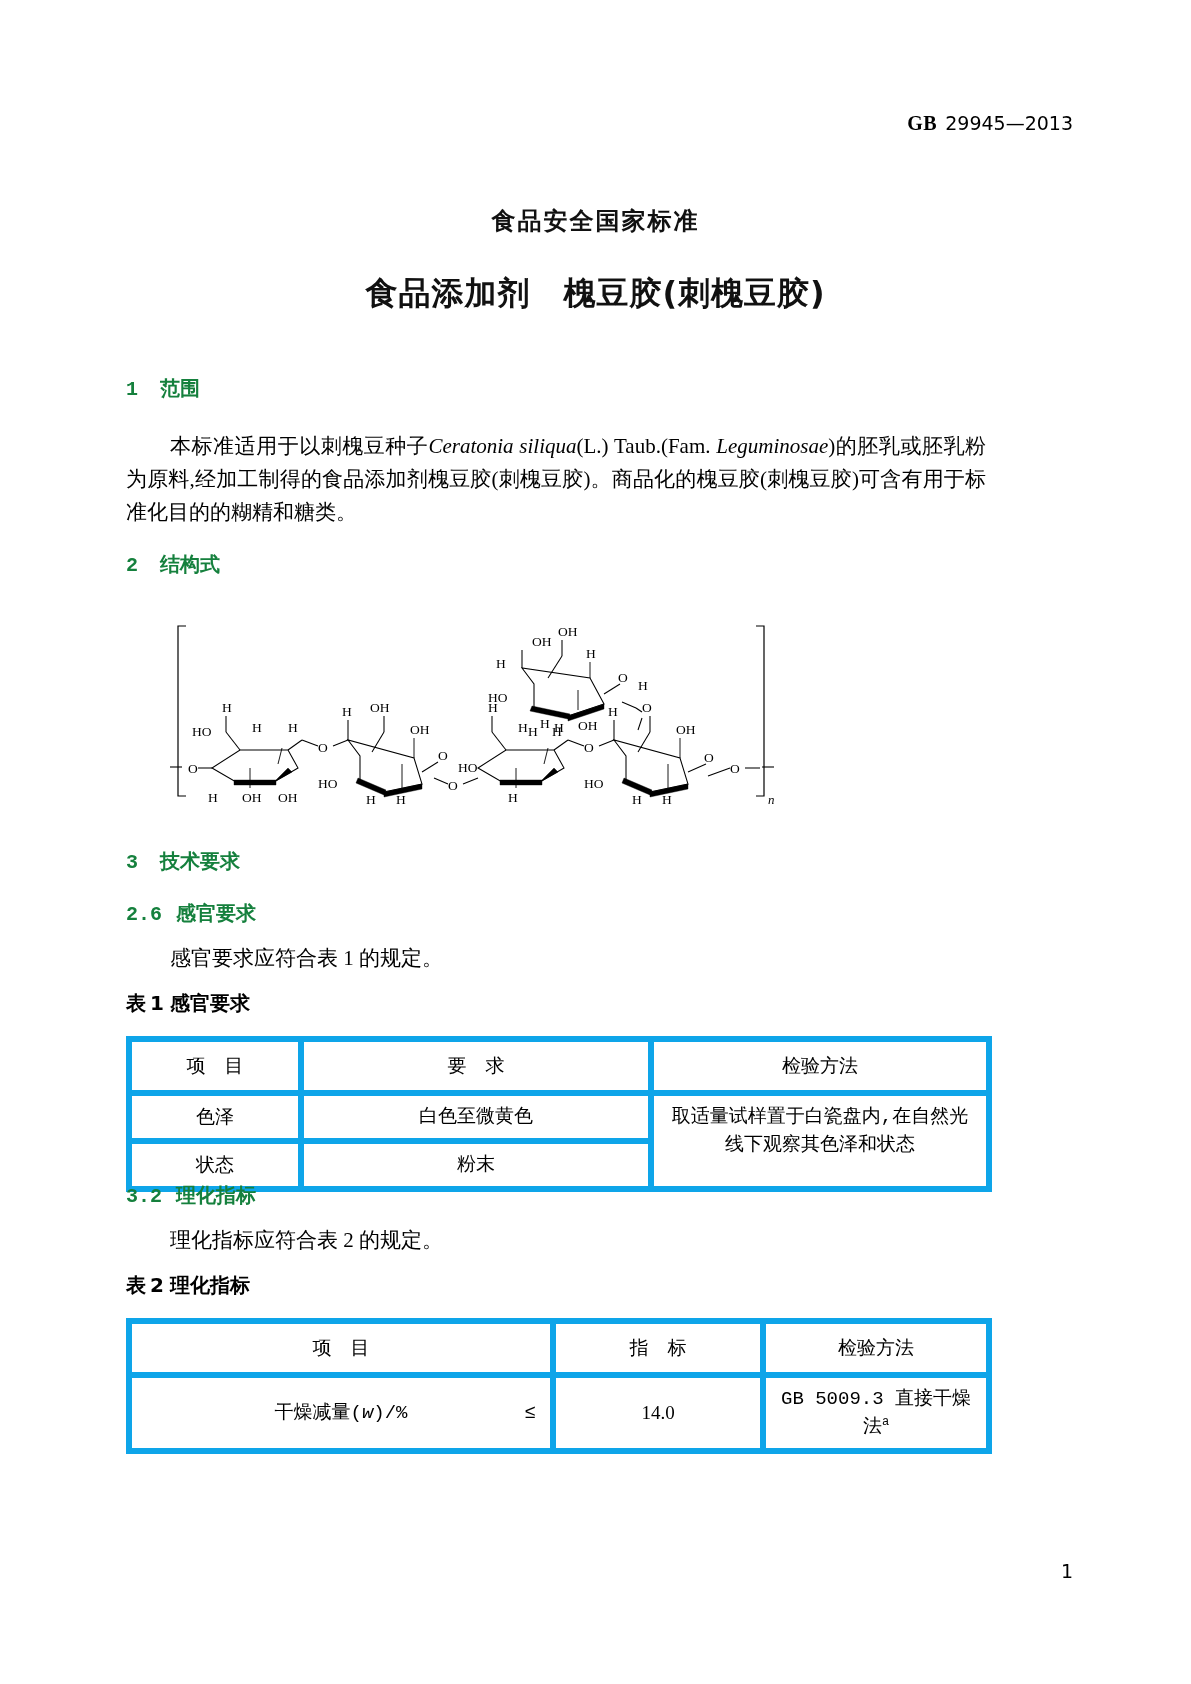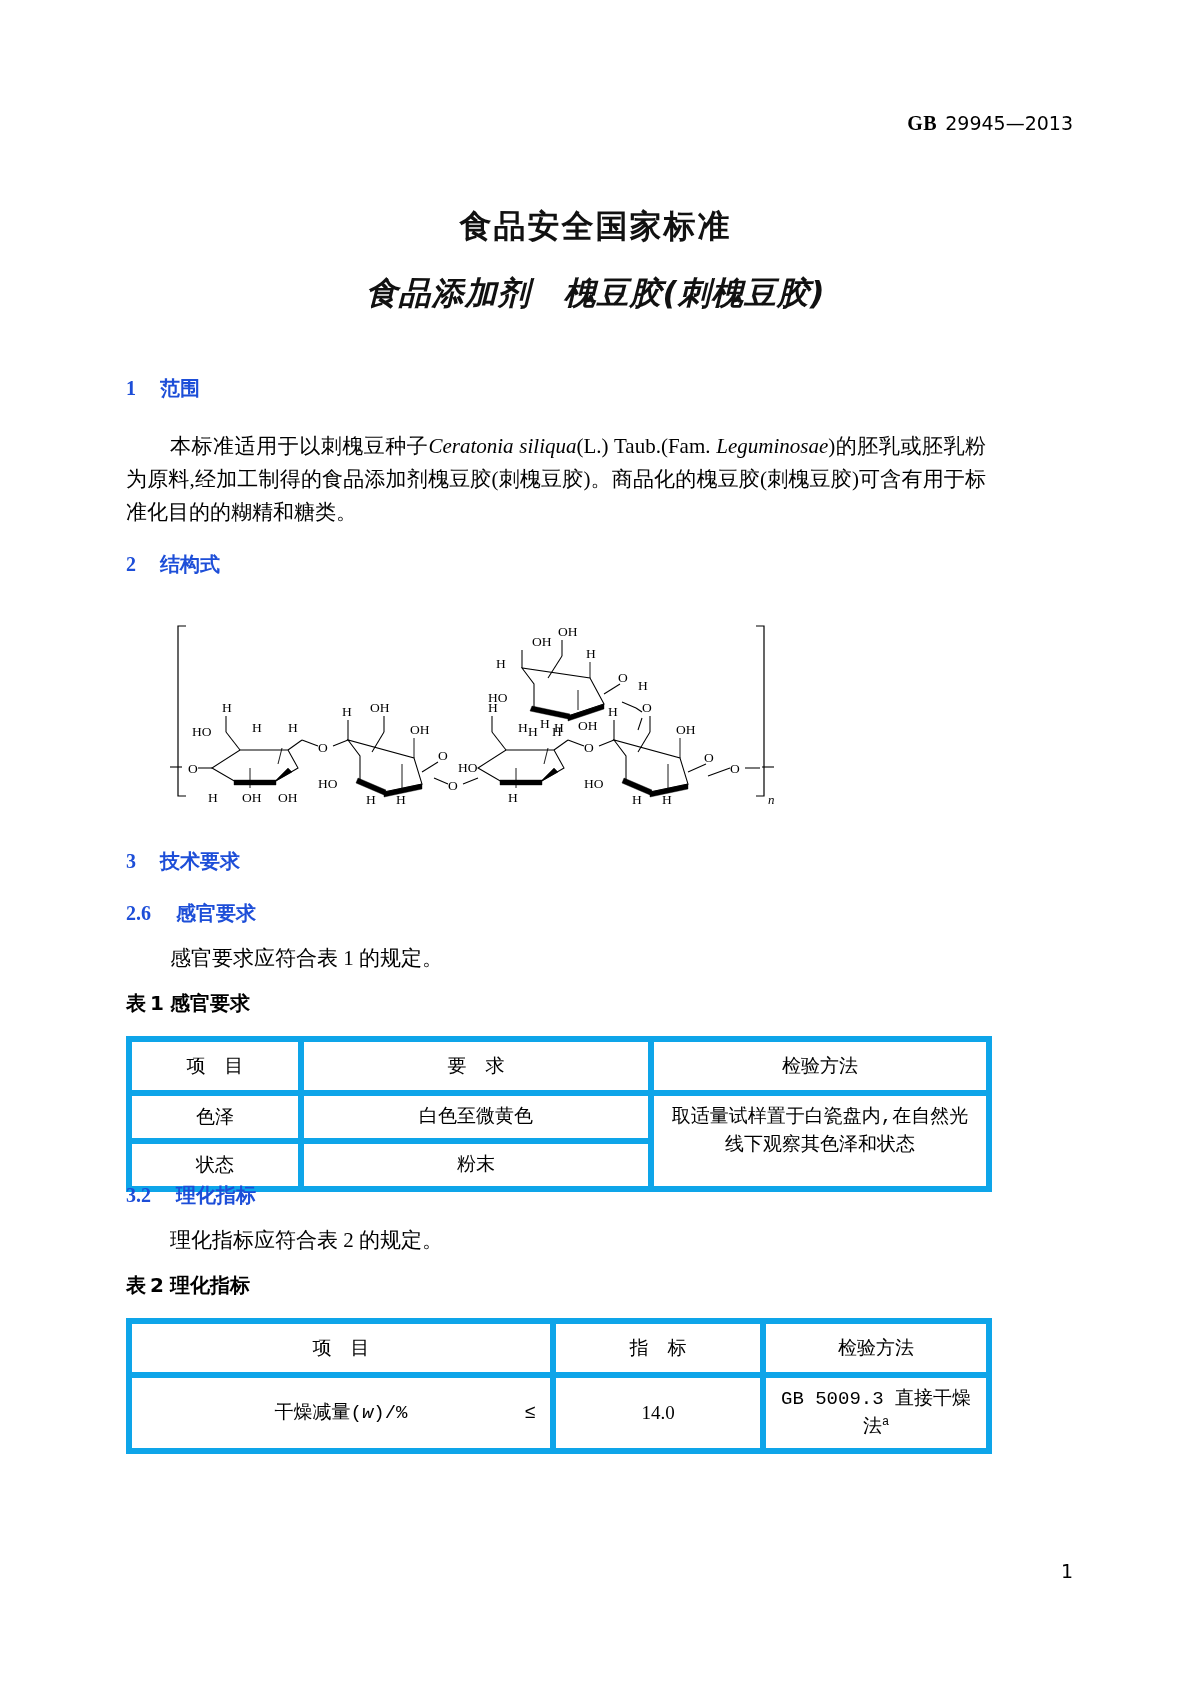--- a/index.html
+++ b/index.html
@@ -47,43 +47,42 @@
     position: absolute;
     left: 0;
     width: 100%;
     text-align: center;
     font-family: "DejaVu Sans", sans-serif;
     font-weight: bold;
     color: #111;
   }
   .title-main {
     top: 205px;
-    font-size: 32px;
+    font-size: 24px;
     letter-spacing: 2px;
   }
   .title-sub {
     top: 272px;
     font-size: 32px;
     letter-spacing: 1px;
-    font-style: italic;
   }
 
   
   .content {
     position: absolute;
     left: 126px;
     top: 0;
     width: 860px;
   }
 
   .h-clause {
-    font-family: Liberation Serif, serif;
+    font-family: Liberation Mono, monospace;
     font-weight: bold;
     font-size: 20px;
-    color: #1d4ed8;
+    color: #15803d;
     position: absolute;
     white-space: nowrap;
   }
   .h-clause .no {
     display: inline-block;
     min-width: 34px;
   }
   .h-clause.lvl2 .no {
     min-width: 50px;
   }

